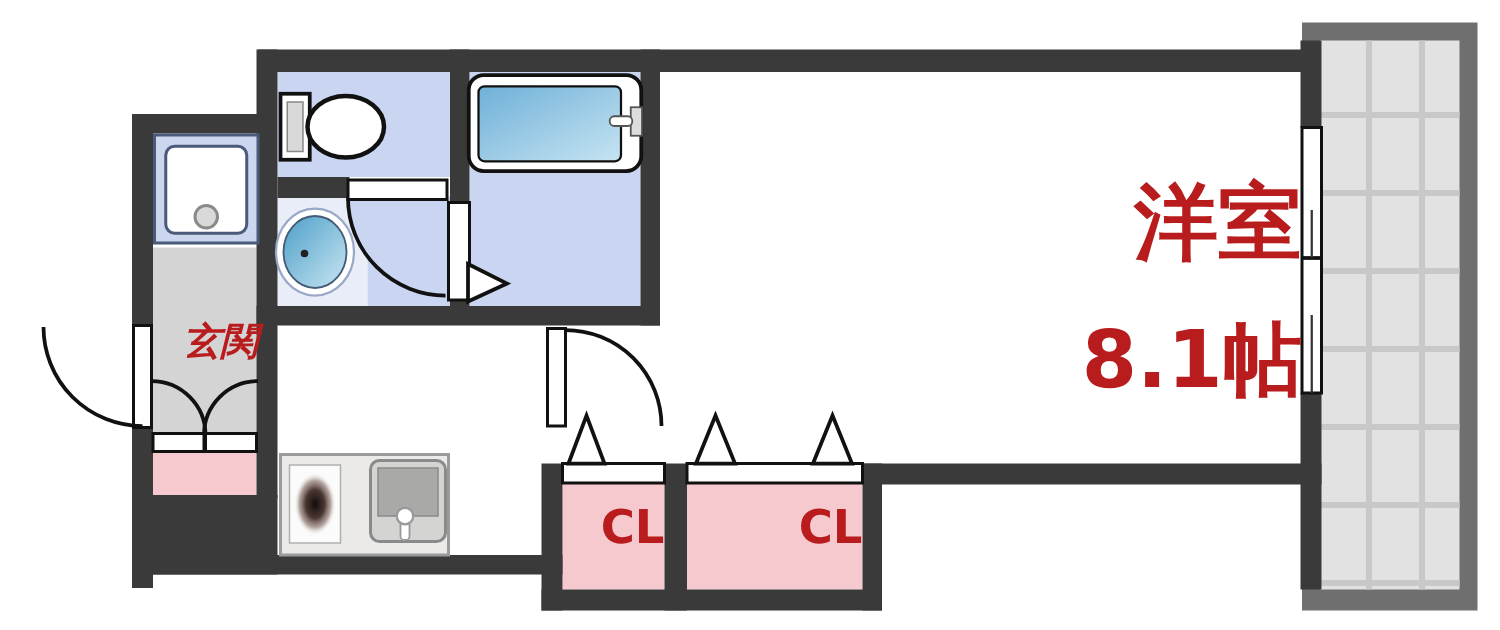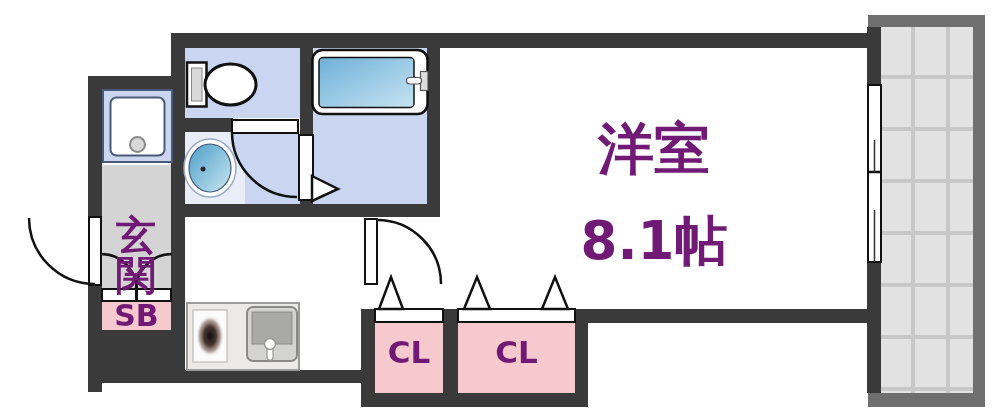--- a/index.html
+++ b/index.html
@@ -17,22 +17,22 @@
   .wall{position:absolute;background:#3a3a3a;}
   
   #balcony-frame{background:#6f6f6f;}
   #balcony-floor{
     background-color:#e2e2e2;
     background-image:
       repeating-linear-gradient(to right, transparent 0 31px, #c8c8c8 31px 35px),
       repeating-linear-gradient(to bottom, transparent 0 48px, #c8c8c8 48px 52px);
   }
   
-  .lbl{position:absolute;color:#701a75;font-weight:bold;text-align:center;line-height:1;}
-  #entrance-label{left:100px;top:215px;width:72px;font-size:40px;}
+  .lbl{position:absolute;color:#b91c1c;font-weight:bold;text-align:right;line-height:1;}
+  #entrance-label{left:100px;top:215px;width:72px;font-size:25px;font-style:italic;}
   #sb-label{left:102px;top:301px;width:69px;font-size:30px;}
   #cl1-label{left:375px;top:337px;width:68px;font-size:31px;}
   #cl2-label{left:458px;top:337px;width:117px;font-size:31px;}
   #room-label{left:440px;top:118px;width:428px;}
   #room-name{font-size:56px;line-height:62px;}
   #room-size{font-size:53px;line-height:60px;margin-top:31px;}
   svg{position:absolute;left:0;top:0;}
 </style>
 </head>
 <body>
@@ -164,21 +164,20 @@
 
     <g>
       <rect x="868" y="85" width="13" height="177" fill="#ffffff" stroke="#111" stroke-width="2"></rect>
       <line x1="868" y1="172" x2="881" y2="172" stroke="#111" stroke-width="2.5"></line>
       <line x1="874.5" y1="140" x2="874.5" y2="172" stroke="#333" stroke-width="1.5"></line>
       <line x1="874.5" y1="210" x2="874.5" y2="262" stroke="#333" stroke-width="1.5"></line>
     </g>
   </svg>
 
   <div class="lbl" id="entrance-label">玄関</div>
-  <div class="lbl" id="sb-label">SB</div>
   <div class="lbl" id="cl1-label">CL</div>
   <div class="lbl" id="cl2-label">CL</div>
   <div class="lbl" id="room-label">
     <div id="room-name">洋室</div>
     <div id="room-size">8.1帖</div>
   </div>
 
 </div>
 
 </body></html>

